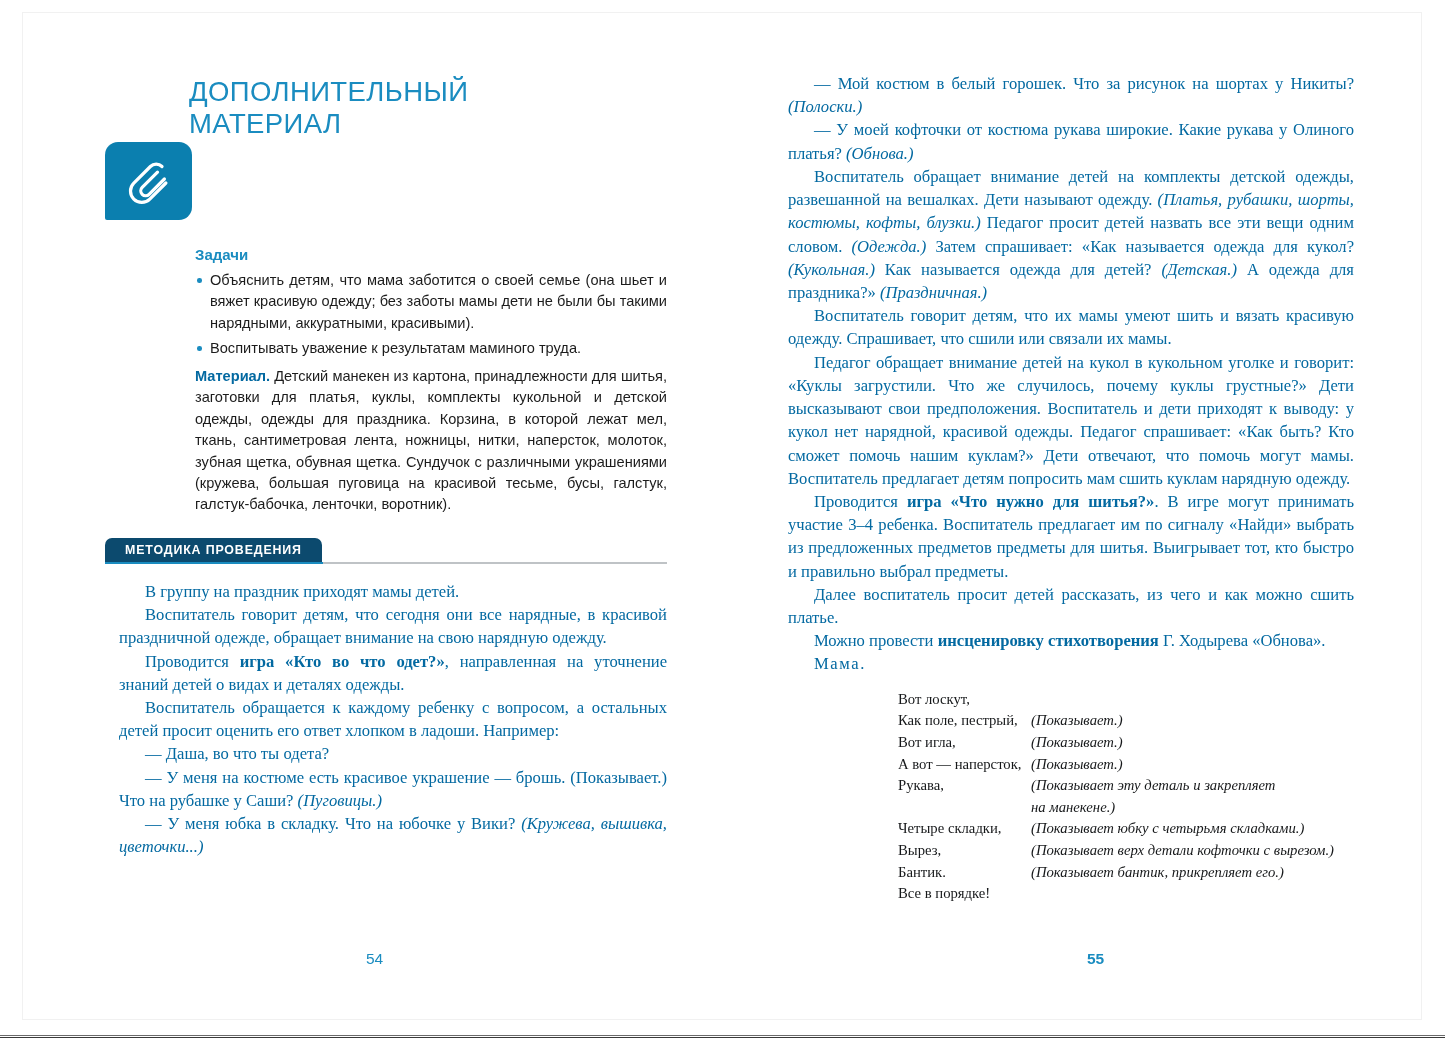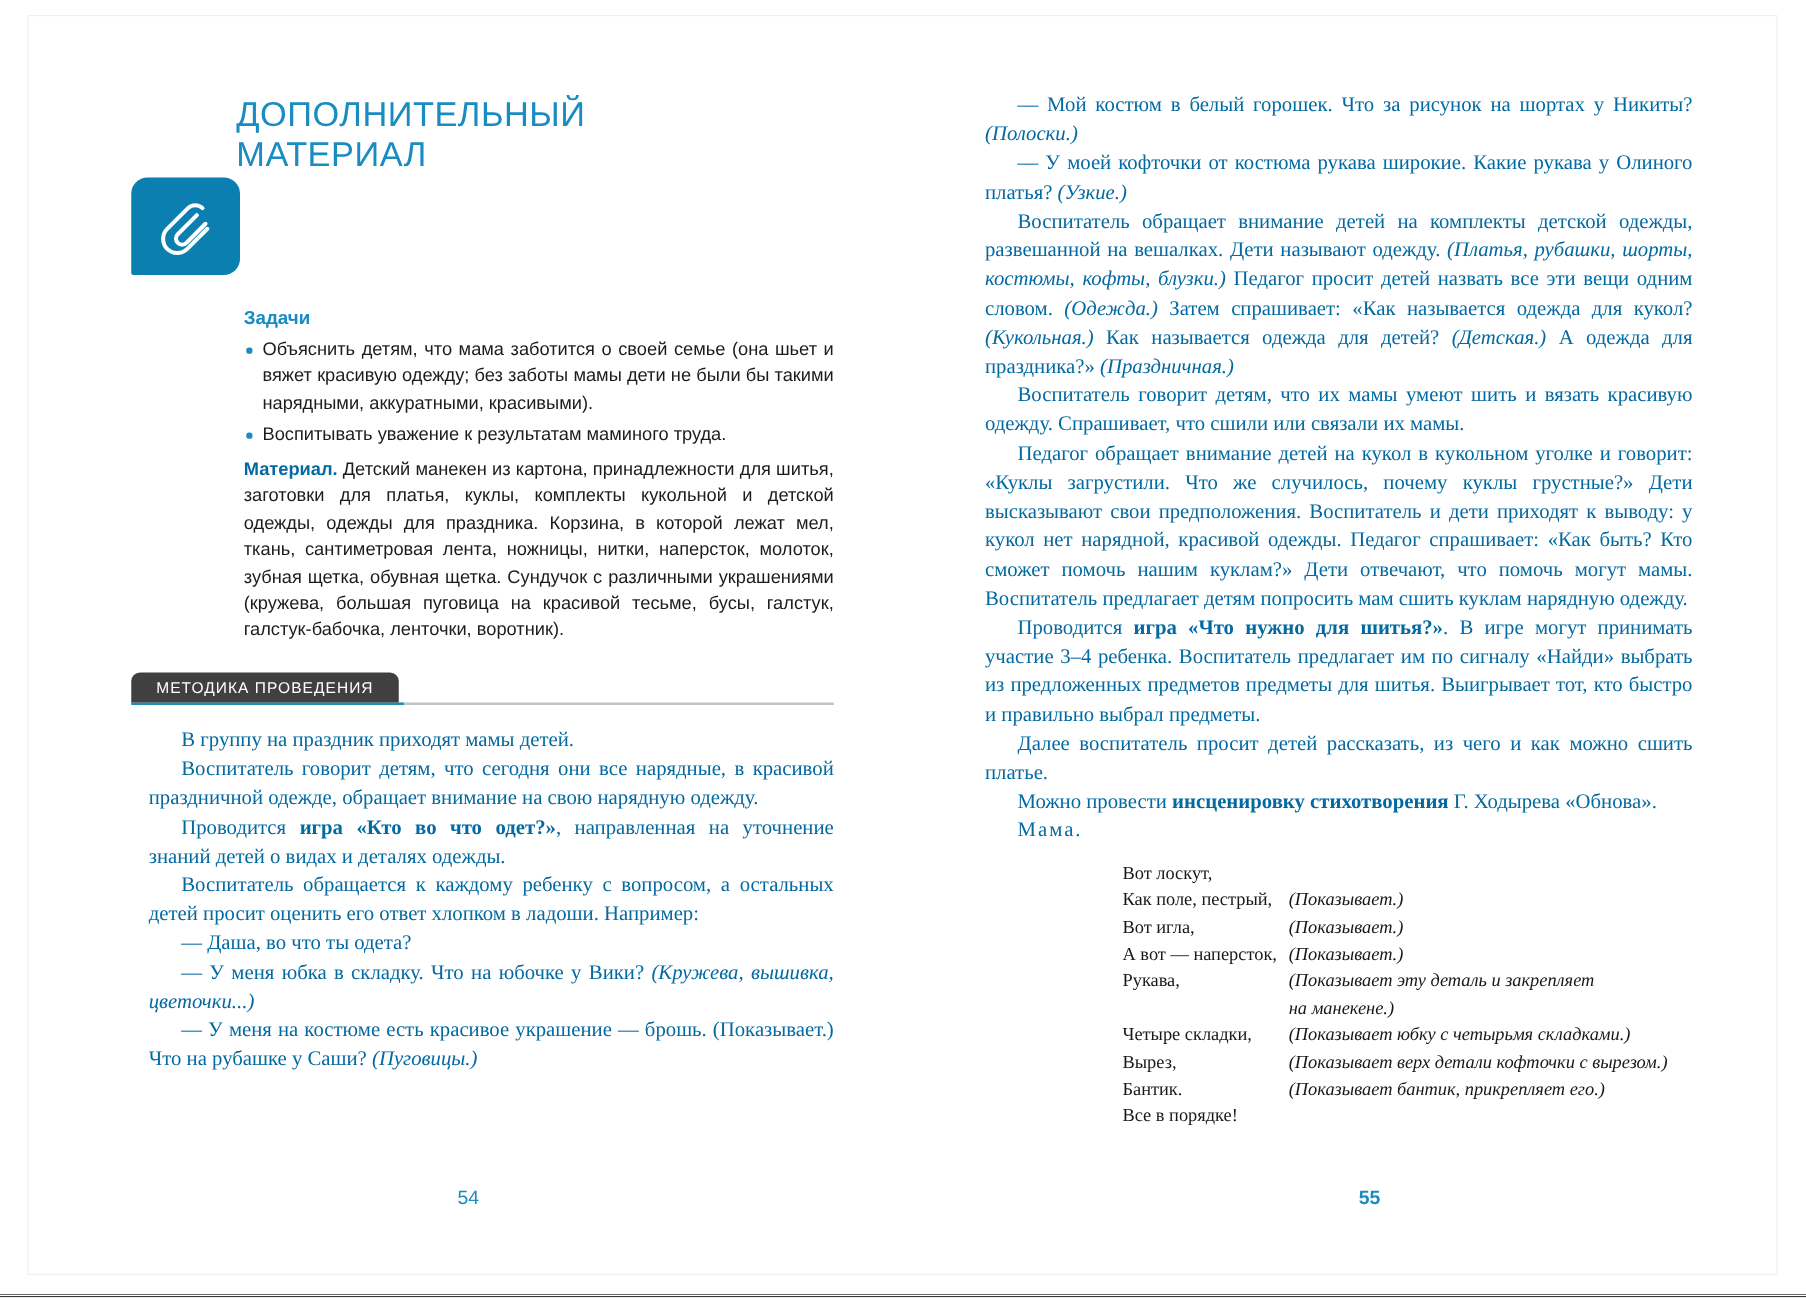--- a/index.html
+++ b/index.html
@@ -172,25 +172,25 @@
   
   .method-wrap {
     position: relative;
     margin-top: 22px;
     height: 26px;
   }
   .method-badge {
     position: absolute;
     left: 0;
     top: 0;
-    background: #404040;
+    background: #0c4a6e;
     color: #ffffff;
     font-family: "Liberation Sans", sans-serif;
     font-size: 12.4px;
-    font-weight: 400;
+    font-weight: 700;
     letter-spacing: 0.85px;
     padding: 5px 20px 5px 20px;
     border-radius: 7px 7px 0 0;
   }
   .method-rule {
     position: absolute;
     left: 0;
     right: 0;
     bottom: 0;
     height: 2.2px;
@@ -312,31 +312,31 @@
       <div class="method-rule-teal"></div>
       <div class="method-badge">МЕТОДИКА ПРОВЕДЕНИЯ</div>
     </div>
 
     <div class="serif-body left-body">
       <p>В группу на праздник приходят мамы детей.</p>
       <p>Воспитатель говорит детям, что сегодня они все нарядные, в красивой праздничной одежде, обращает внимание на свою нарядную одежду.</p>
       <p><span>Проводится </span><strong>игра «Кто во что одет?»</strong><span>, направленная на уточнение знаний детей о видах и деталях одежды.</span></p>
       <p>Воспитатель обращается к каждому ребенку с вопросом, а остальных детей просит оценить его ответ хлопком в ладоши. Например:</p>
       <p>— Даша, во что ты одета?</p>
+      <p><span>— У меня на костюме есть красивое украшение — брошь. (Показывает.) Что на рубашке у Саши? </span><em>(Пуговицы.)</em></p>
       <p><span>— У меня юбка в складку. Что на юбочке у Вики? </span><em>(Кружева, вышивка, цветочки...)</em></p>
-      <p><span>— У меня на костюме есть красивое украшение — брошь. (Показывает.) Что на рубашке у Саши? </span><em>(Пуговицы.)</em></p>
     </div>
   </div>
 
   <div class="col-right">
     <div class="serif-body right-body">
 
       <p><span>— Мой костюм в белый горошек. Что за рисунок на шортах у Никиты? </span><em>(Полоски.)</em></p>
 
-      <p><span>— У моей кофточки от костюма рукава широкие. Какие рукава у Олиного платья? </span><em>(Узкие.)</em></p>
+      <p><span>— У моей кофточки от костюма рукава широкие. Какие рукава у Олиного платья? </span><em>(Обнова.)</em></p>
 
       <p><span>Воспитатель обращает внимание детей на комплекты детской одежды, развешанной на вешалках. Дети называют одежду. </span><em>(Платья, рубашки, шорты, костюмы, кофты, блузки.)</em><span> Педагог просит детей назвать все эти вещи одним словом. </span><em>(Одежда.)</em><span> Затем спрашивает: «Как называется одежда для кукол? </span><em>(Кукольная.)</em><span> Как называется одежда для детей? </span><em>(Детская.)</em><span> А одежда для праздника?» </span><em>(Праздничная.)</em></p>
 
       <p>Воспитатель говорит детям, что их мамы умеют шить и вязать красивую одежду. Спрашивает, что сшили или связали их мамы.</p>
       <p>Педагог обращает внимание детей на кукол в кукольном уголке и говорит: «Куклы загрустили. Что же случилось, почему куклы грустные?» Дети высказывают свои предположения. Воспитатель и дети приходят к выводу: у кукол нет нарядной, красивой одежды. Педагог спрашивает: «Как быть? Кто сможет помочь нашим куклам?» Дети отвечают, что помочь могут мамы. Воспитатель предлагает детям попросить мам сшить куклам нарядную одежду.</p>
 
       <p><span>Проводится </span><strong>игра «Что нужно для шитья?»</strong><span>. В игре могут принимать участие 3–4 ребенка. Воспитатель предлагает им по сигналу «Найди» выбрать из предложенных предметов предметы для шитья. Выигрывает тот, кто быстро и правильно выбрал предметы.</span></p>
 
       <p>Далее воспитатель просит детей рассказать, из чего и как можно сшить платье.</p>
 

